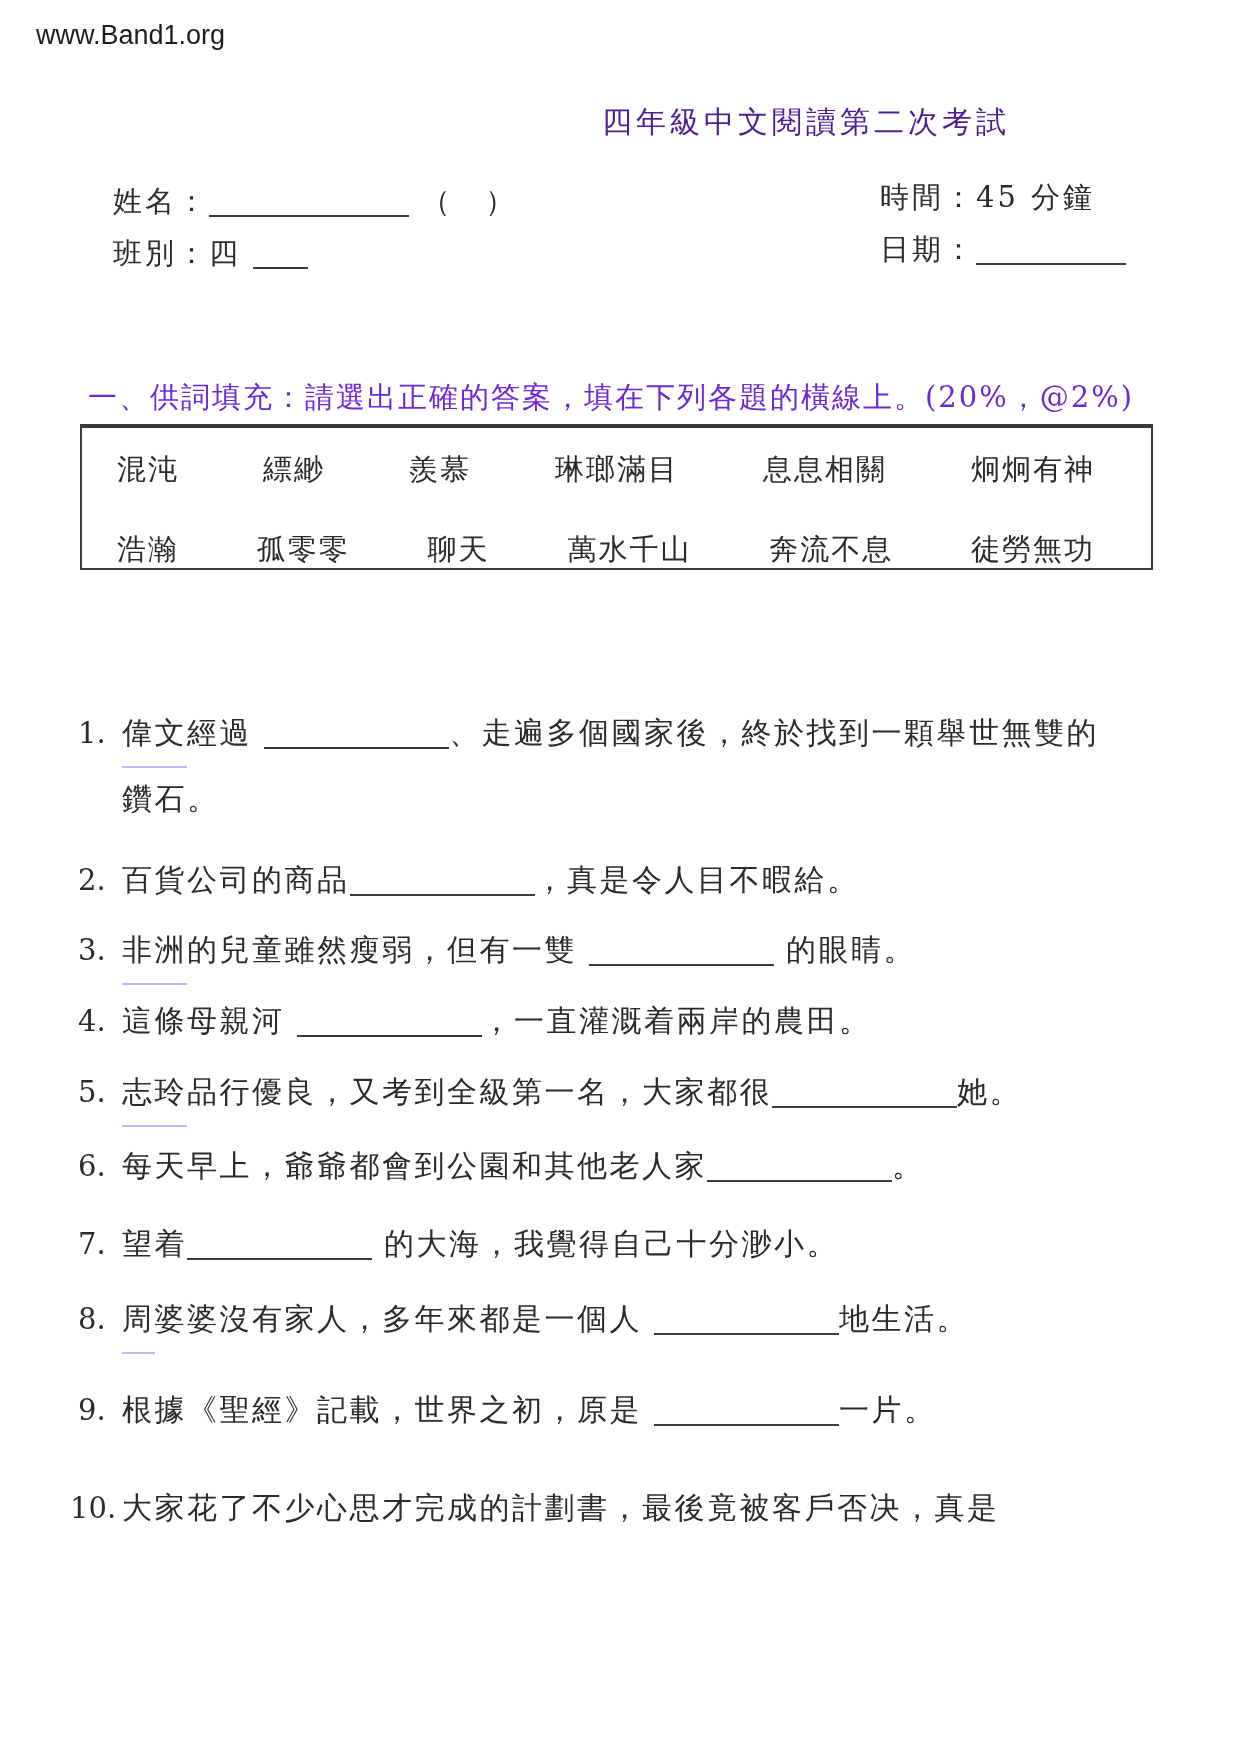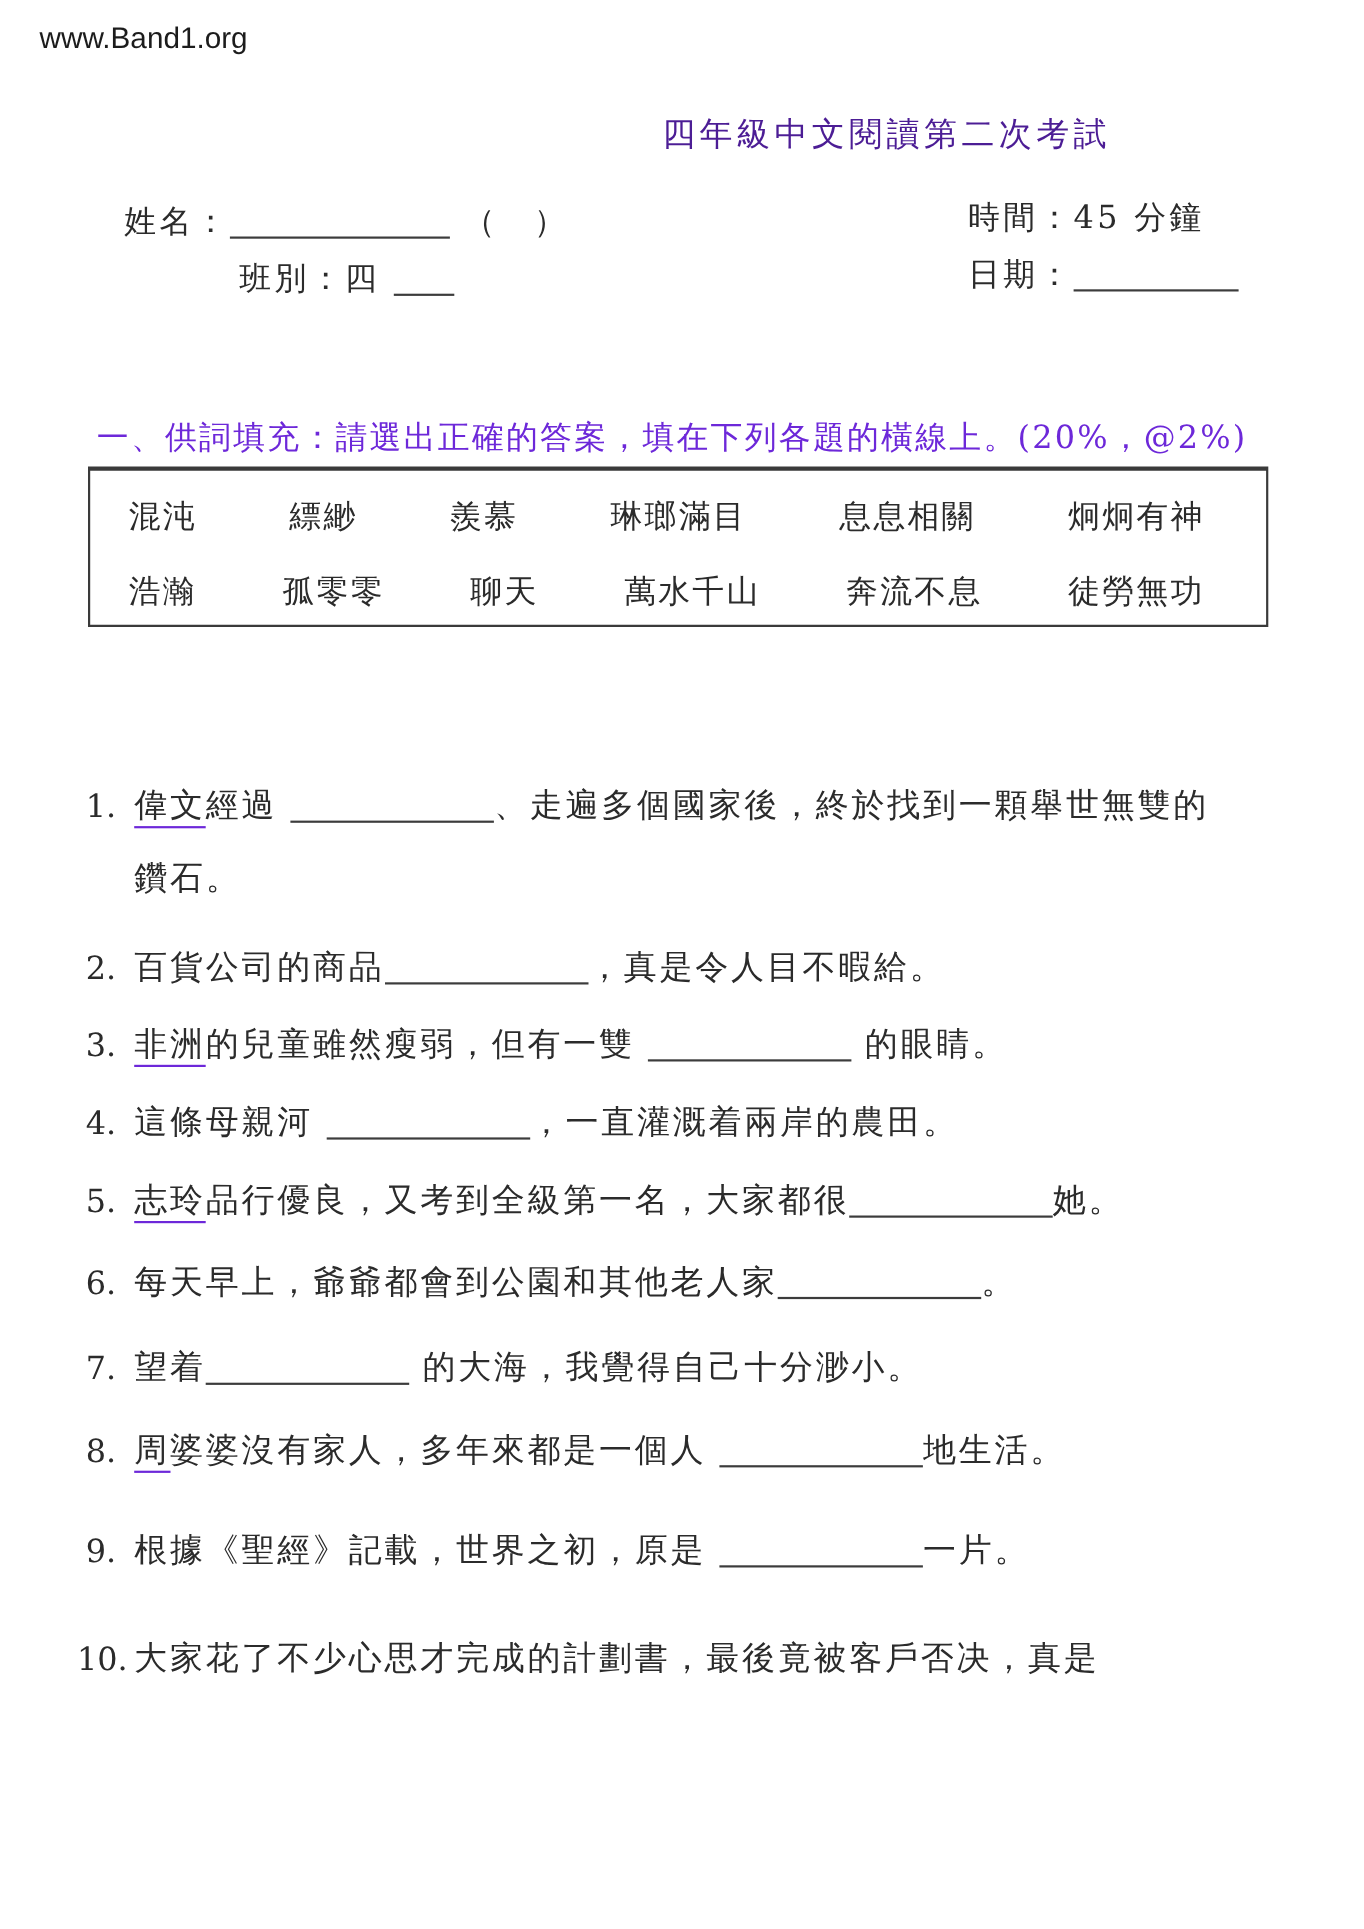--- a/index.html
+++ b/index.html
@@ -16,21 +16,21 @@
   }
   .watermark{
     position:absolute;left:36px;top:20px;
     font-family:"Liberation Sans","DejaVu Sans",sans-serif;
     font-size:27px;color:#1c1c1c;
   }
   .title{
     position:absolute;left:0;top:102px;width:1010px;
     text-align:right;font-size:30px;letter-spacing:4px;color:#4c1d95;
   }
-  .hdr-left{position:absolute;left:113px;top:182px;font-size:29px;letter-spacing:3px;text-align:center;}
+  .hdr-left{position:absolute;left:113px;top:182px;font-size:29px;letter-spacing:3px;}
   .hdr-right{position:absolute;left:880px;top:178px;font-size:29px;letter-spacing:3px;}
   .hdr-line{height:36px;margin-bottom:16px;white-space:nowrap;}
   .blank{
     display:inline-block;width:185px;height:30px;
     border-bottom:2px solid #3c3c3c;vertical-align:-6px;
   }
   .blank.w200{width:200px;}
   .blank.w150{width:150px;}
   .blank.w55{width:55px;}
   .section-heading{
@@ -41,38 +41,38 @@
     position:absolute;left:80px;top:424px;width:1073px;height:146px;
     border:2px solid #3a3a3a;border-top-width:4px;box-sizing:border-box;
     background:#ffffff;
   }
   .wb-row{
     display:flex;justify-content:space-between;
     padding-left:35px;padding-right:56px;
     font-size:29px;letter-spacing:2px;white-space:nowrap;
   }
   .wb-row.r1{margin-top:22px;}
-  .wb-row.r2{margin-top:28px;}
+  .wb-row.r2{margin-top:40px;}
   .questions{position:absolute;left:0;top:715px;width:1240px;font-size:30px;letter-spacing:2.5px;color:#2b2b2b;}
   .question{margin-bottom:35px;}
   .question:nth-child(1){margin-bottom:45px;}
   .question:nth-child(2){margin-bottom:34px;}
   .question:nth-child(5){margin-bottom:38px;}
   .question:nth-child(6){margin-bottom:42px;}
   .question:nth-child(7){margin-bottom:39px;}
   .question:nth-child(8){margin-bottom:55px;}
   .question:nth-child(9){margin-bottom:62px;}
   .qline{position:relative;padding-left:122px;min-height:36px;line-height:36px;white-space:nowrap;}
   .qline.cont{margin-top:30px;}
   .qnum{
     position:absolute;left:78px;top:0;
     letter-spacing:0;font-size:29px;
   }
   .question:nth-child(10) .qnum{left:70px;}
-  .uname{border-bottom:2px solid #6d28d9;padding-bottom:1px;}
+  .uname{border-bottom:2px solid #c4b5fd;padding-bottom:16px;}
 </style>
 </head>
 <body>
 
 <div class="page">
 
   <div class="watermark">www.Band1.org</div>
 
   <div class="title">四年級中文閱讀第二次考試</div>
 

